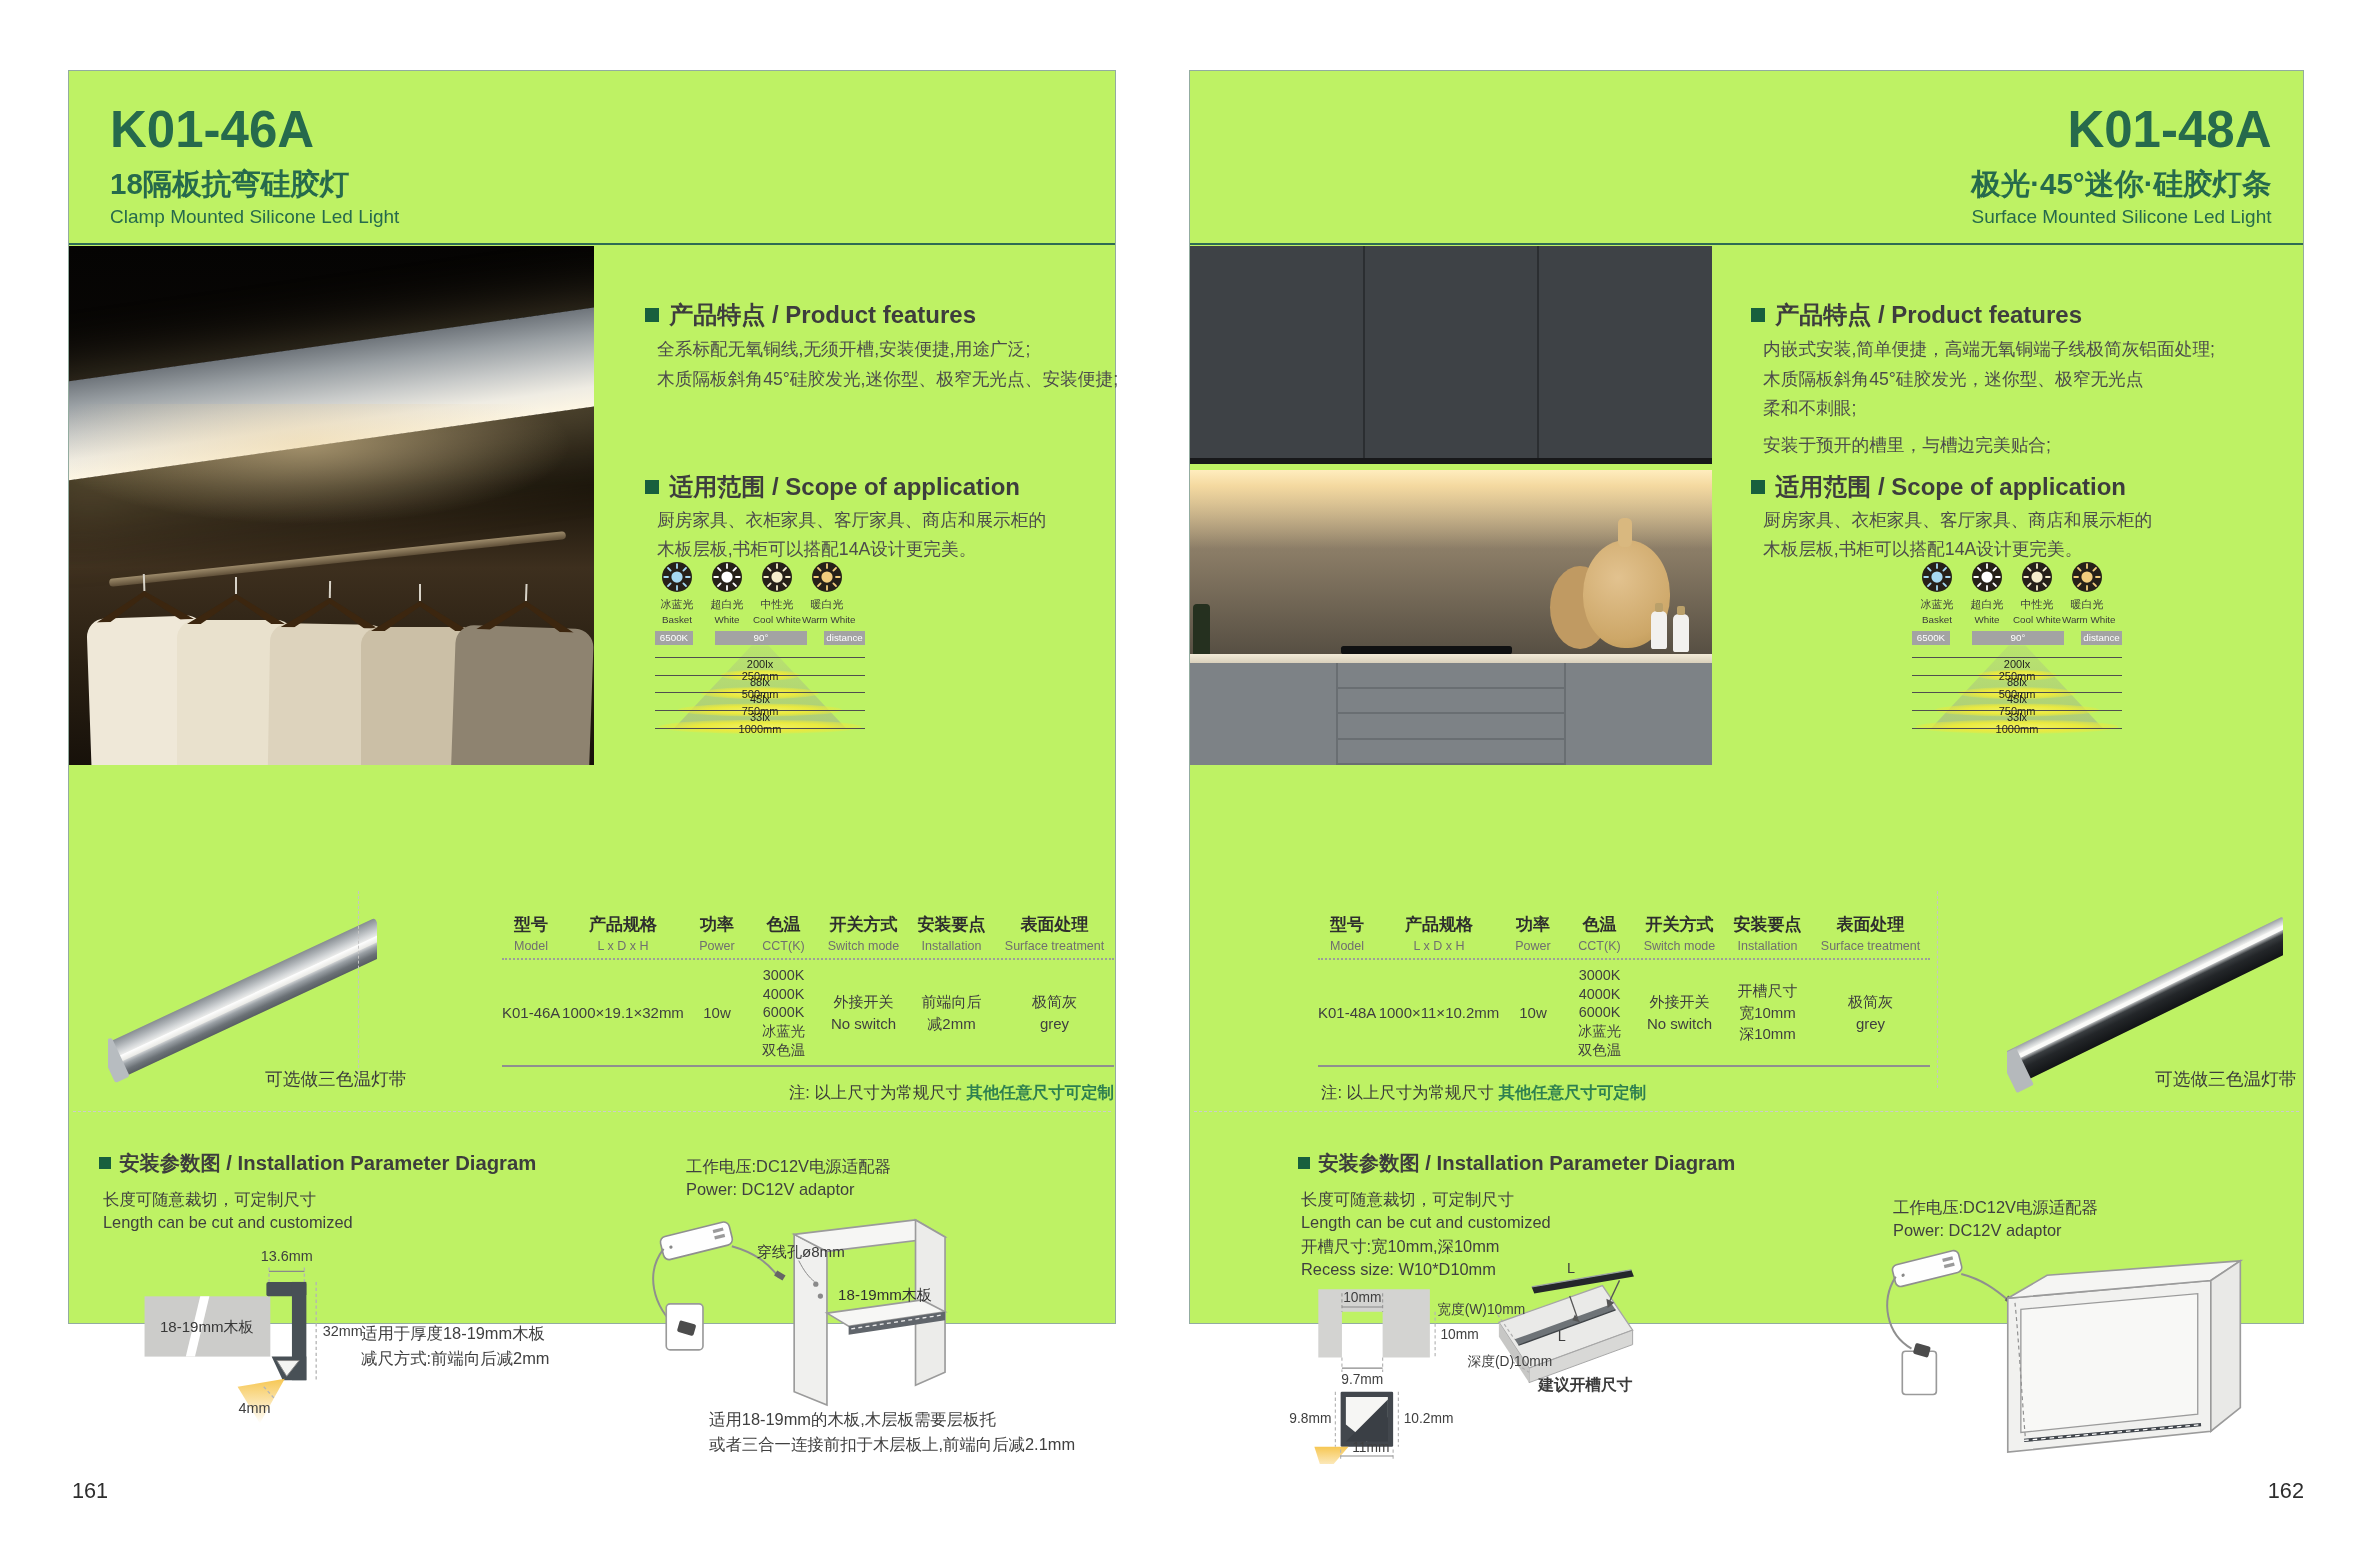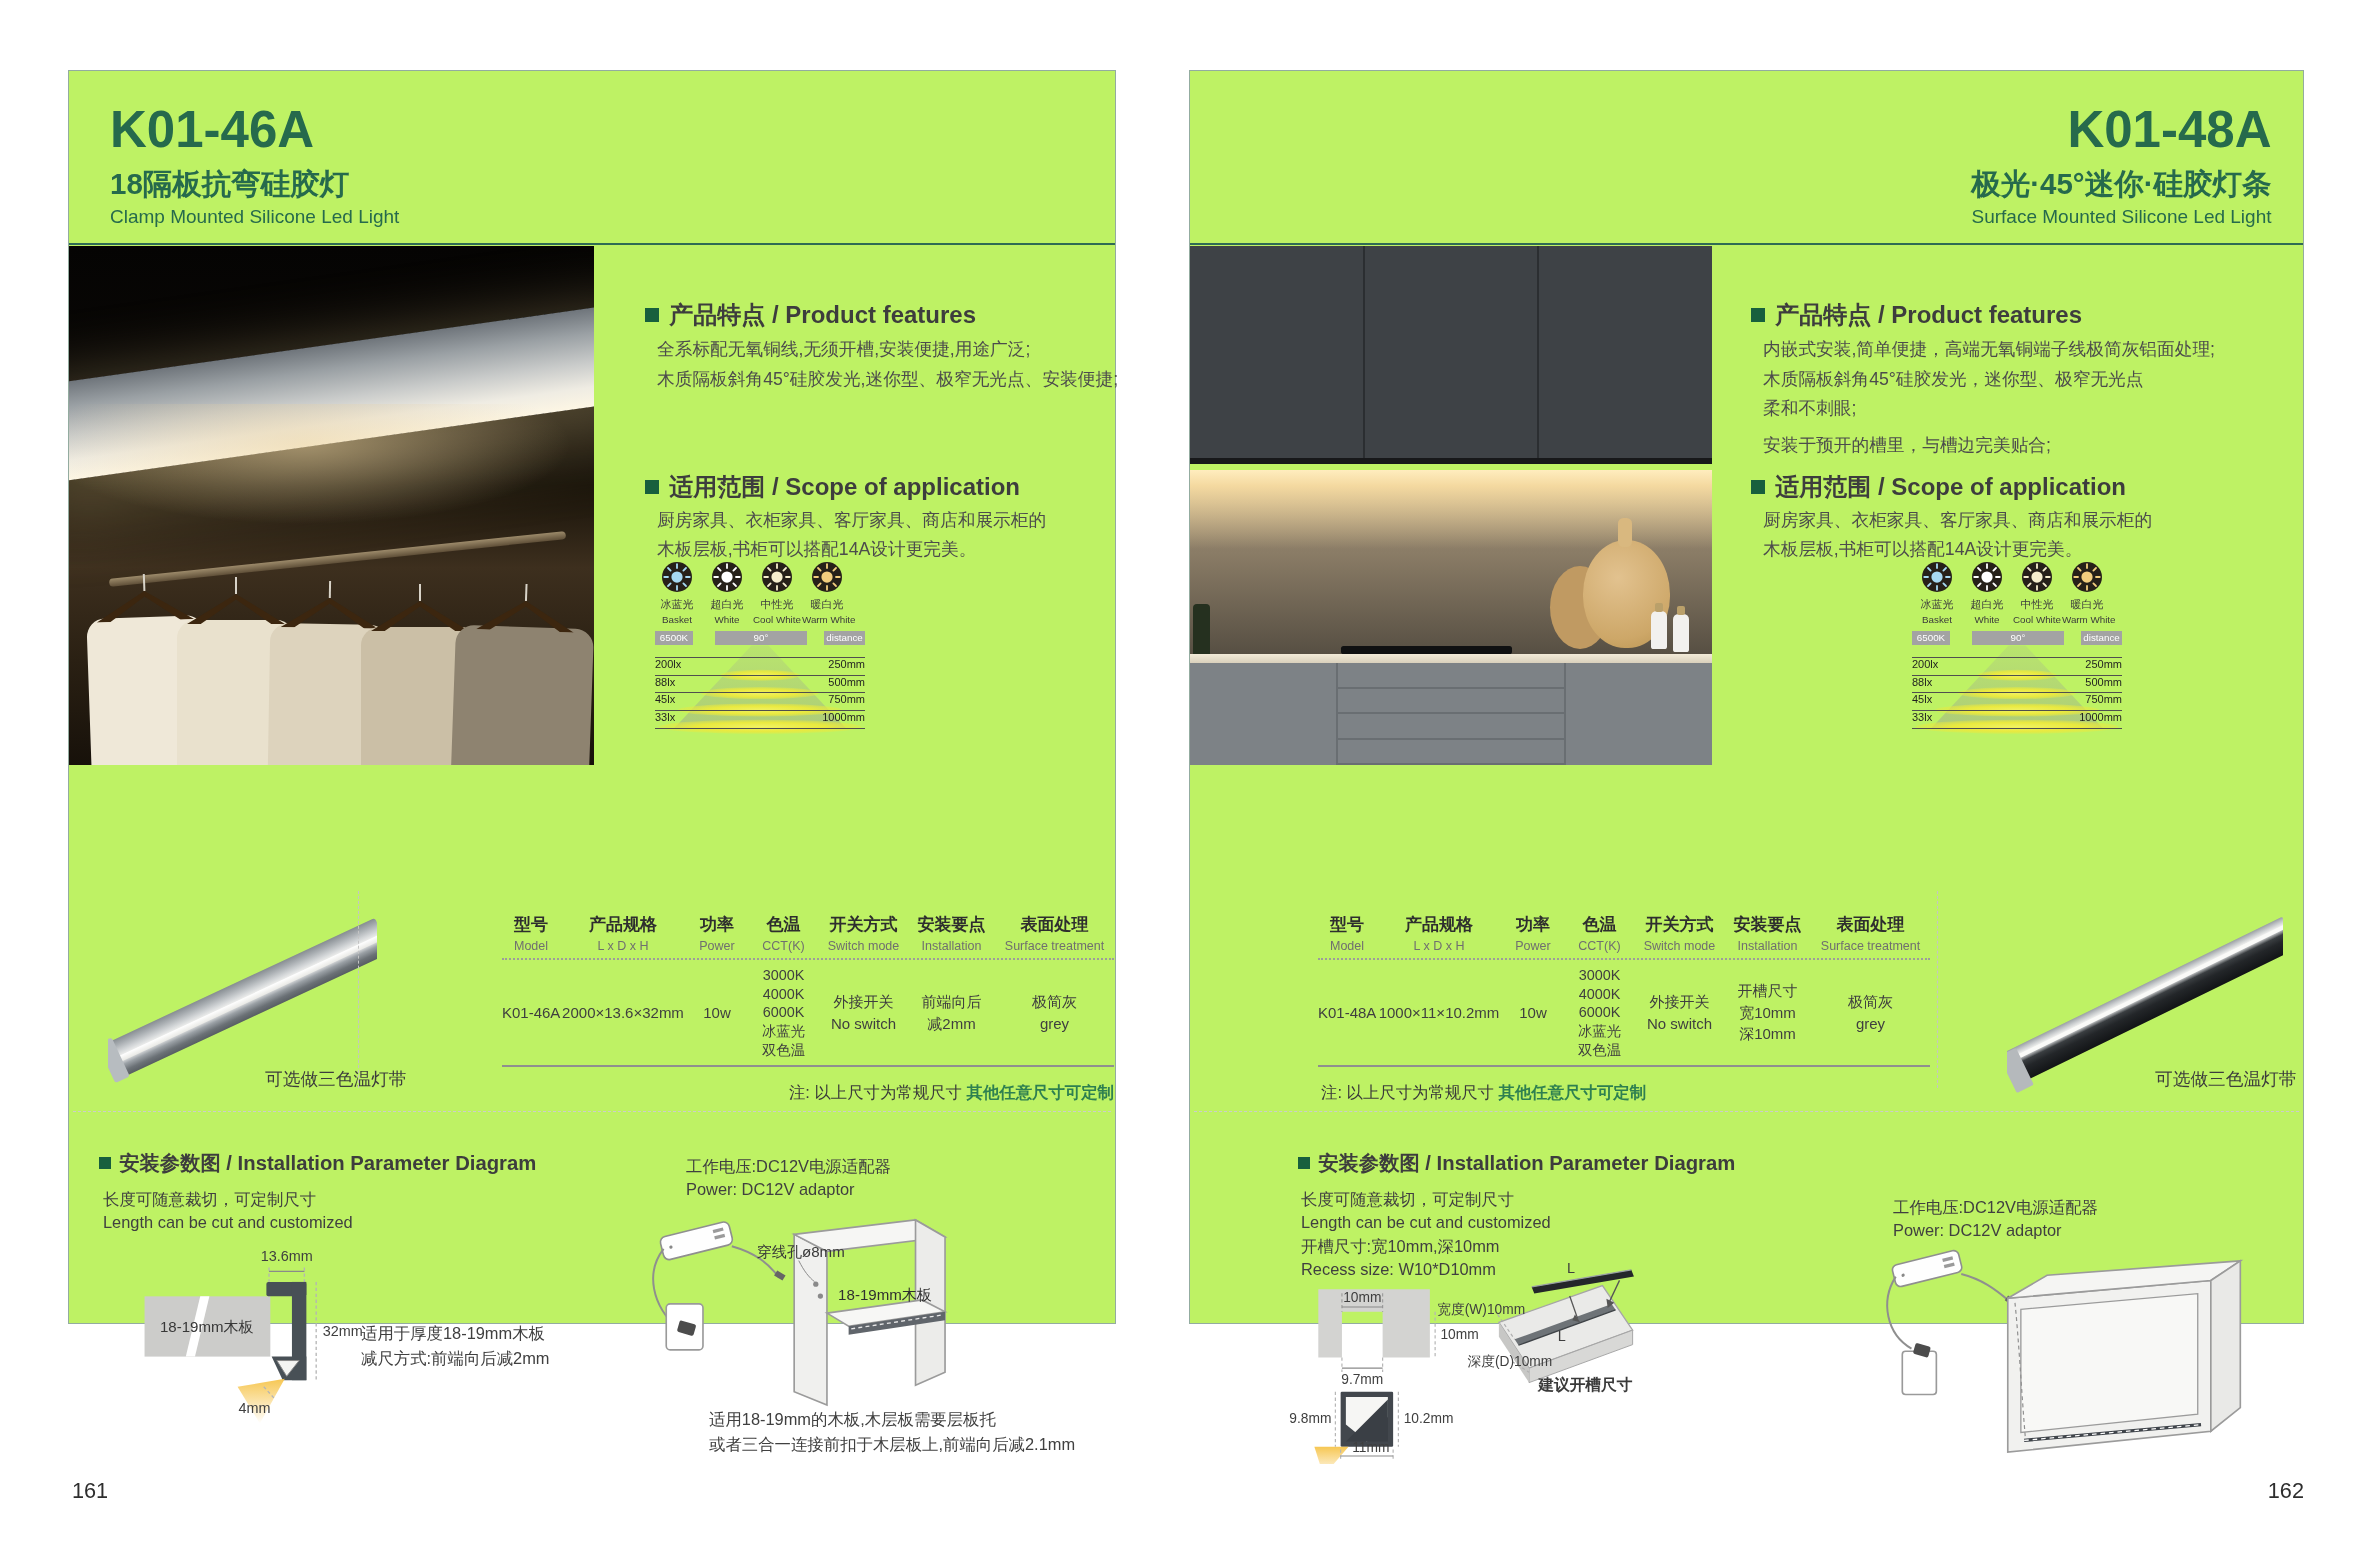--- a/index.html
+++ b/index.html
@@ -31,21 +31,21 @@
   .licon .l2 { display:block; font-size:9.8px; color:#3c3c3c; margin-top:1.3px; white-space:nowrap; }
   
   .ddiag { width:210px; height:100px; }
   .ddiag .bar { position:absolute; top:0; height:14.4px; background:#a3a3a3; color:#fff; font-size:9.8px; text-align:center; line-height:14.4px; }
   .ddiag .cone { position:absolute; left:0; top:14.4px; width:210px; height:83px; z-index:1;
      background:linear-gradient(180deg,rgba(160,160,160,.16),rgba(150,150,150,.42));
      clip-path:polygon(46% 0,54% 0,91% 100%,9% 100%); }
   .ddiag .ell { position:absolute; left:50%; transform:translate(-50%,-50%); border-radius:50%; z-index:2;
      background:radial-gradient(ellipse,#f1f261 0%,#e9e93f 45%,rgba(233,233,63,.22) 78%,rgba(233,233,63,0) 100%); }
   .ddiag .rows { position:absolute; left:0; right:0; top:26px; border-bottom:1.3px solid #4f4f4f; z-index:3; }
-  .ddiag .drow { height:17.7px; border-top:1.3px solid #4f4f4f; display:flex; justify-content:space-between; align-items:flex-start; font-size:11px; color:#1f1f1f; }
+  .ddiag .drow { height:17.7px; border-top:1.3px solid #4f4f4f; display:flex; justify-content:space-between; align-items:center; font-size:11px; color:#1f1f1f;flex-direction:column; }
   
   .spec { position:absolute; width:612px; }
   .t-head { display:flex; border-bottom:2px dotted #9c9c9c; padding-bottom:5.9px; }
   .t-col, .t-cell { text-align:center; }
   .t-cn { font-size:17px; font-weight:bold; color:#2e2e2e; display:block; white-space:nowrap; }
   .t-en { font-size:12.5px; color:#6f6f6f; display:block; margin-top:2.6px; white-space:nowrap; }
   .t-body { display:flex; border-bottom:2px solid #8f8f8f; min-height:89px; align-items:stretch; padding:5.3px 0; }
   .t-cell { display:flex; flex-direction:column; justify-content:center; }
   .t-line { display:block; font-size:15px; color:#3f3f3f; line-height:1.45; white-space:nowrap; }
   .t-line.tight { font-size:14.4px; line-height:1.3; }
@@ -298,21 +298,21 @@
         <div class="t-col" style="width:119px">
             <span class="t-cn">表面处理</span>
             <span class="t-en">Surface treatment</span>
           </div>
       </div>
       <div class="t-body">
         <div class="t-cell" style="width:58px">
             <span class="t-line">K01-46A</span>
           </div>
         <div class="t-cell" style="width:126px">
-            <span class="t-line">2000×13.6×32mm</span>
+            <span class="t-line">1000×19.1×32mm</span>
           </div>
         <div class="t-cell" style="width:62px">
             <span class="t-line">10w</span>
           </div>
         <div class="t-cell" style="width:71px">
           <span class="t-line tight">3000K</span>
             <span class="t-line tight">4000K</span>
             <span class="t-line tight">6000K</span>
             <span class="t-line tight">冰蓝光</span>
             <span class="t-line tight">双色温</span>

